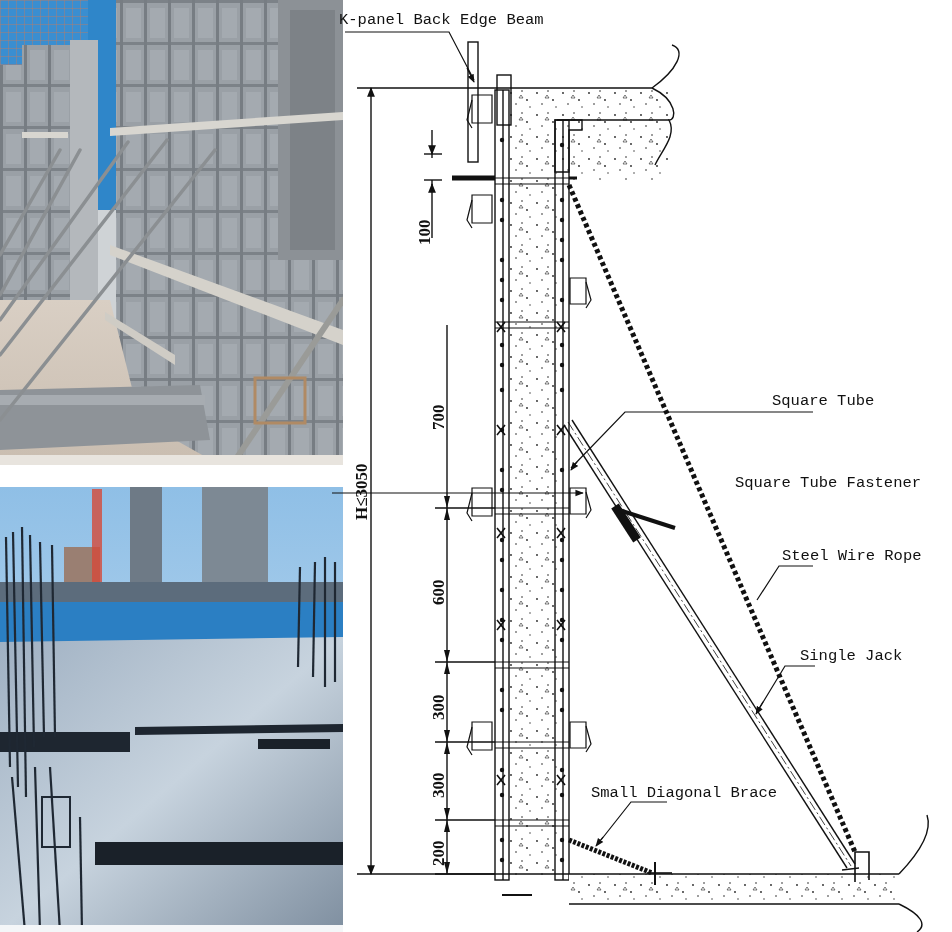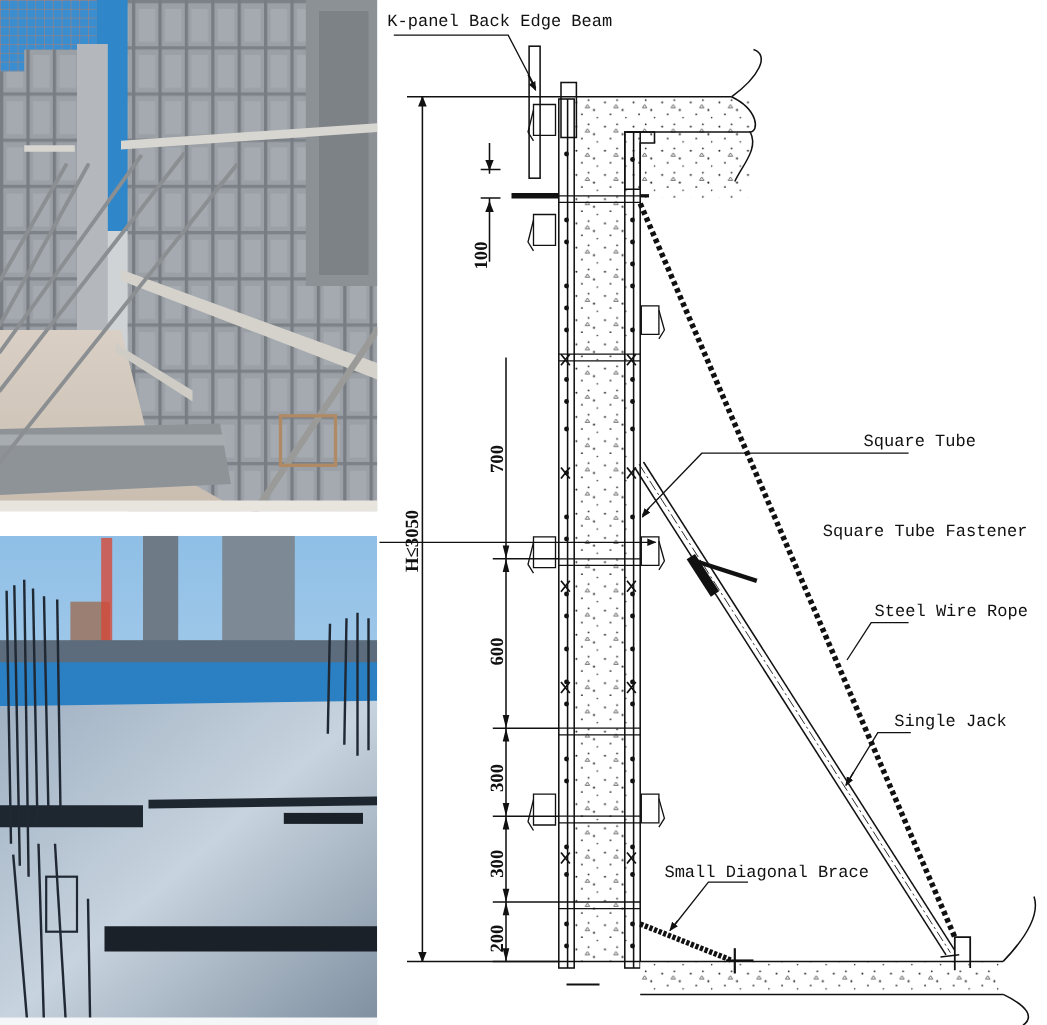--- a/index.html
+++ b/index.html
@@ -1,21 +1,21 @@
 <!DOCTYPE html>
 <html><head>
 <meta charset="utf-8">
 <style>
   html,body{margin:0;padding:0;background:#fff;}
   body{width:952px;height:932px;position:relative;overflow:hidden;font-family:"Liberation Mono","DejaVu Sans Mono",monospace;}
   .photo{position:absolute;left:0;width:343px;overflow:hidden;}
   #photo-top{top:0;height:465px;}
   #photo-bottom{top:487px;height:445px;}
   .gap{position:absolute;left:0;top:465px;width:345px;height:22px;background:#fff;}
-  #drawing{position:absolute;left:345px;top:0;width:607px;height:932px;}
+  #drawing{position:absolute;left:332px;top:0;width:607px;height:932px;}
   .lbl{font-family:"Liberation Mono","DejaVu Sans Mono",monospace;font-size:15.5px;fill:#111;}
   .dim{font-family:"Liberation Serif","DejaVu Serif",serif;font-size:17px;font-weight:bold;fill:#111;}
 </style>
 </head>
 <body>
 
 <div class="photo" id="photo-top">
   <svg width="343" height="465" viewBox="0 0 343 465">
     <defs>
       <linearGradient id="floorG" x1="0" y1="0" x2="0" y2="1">

